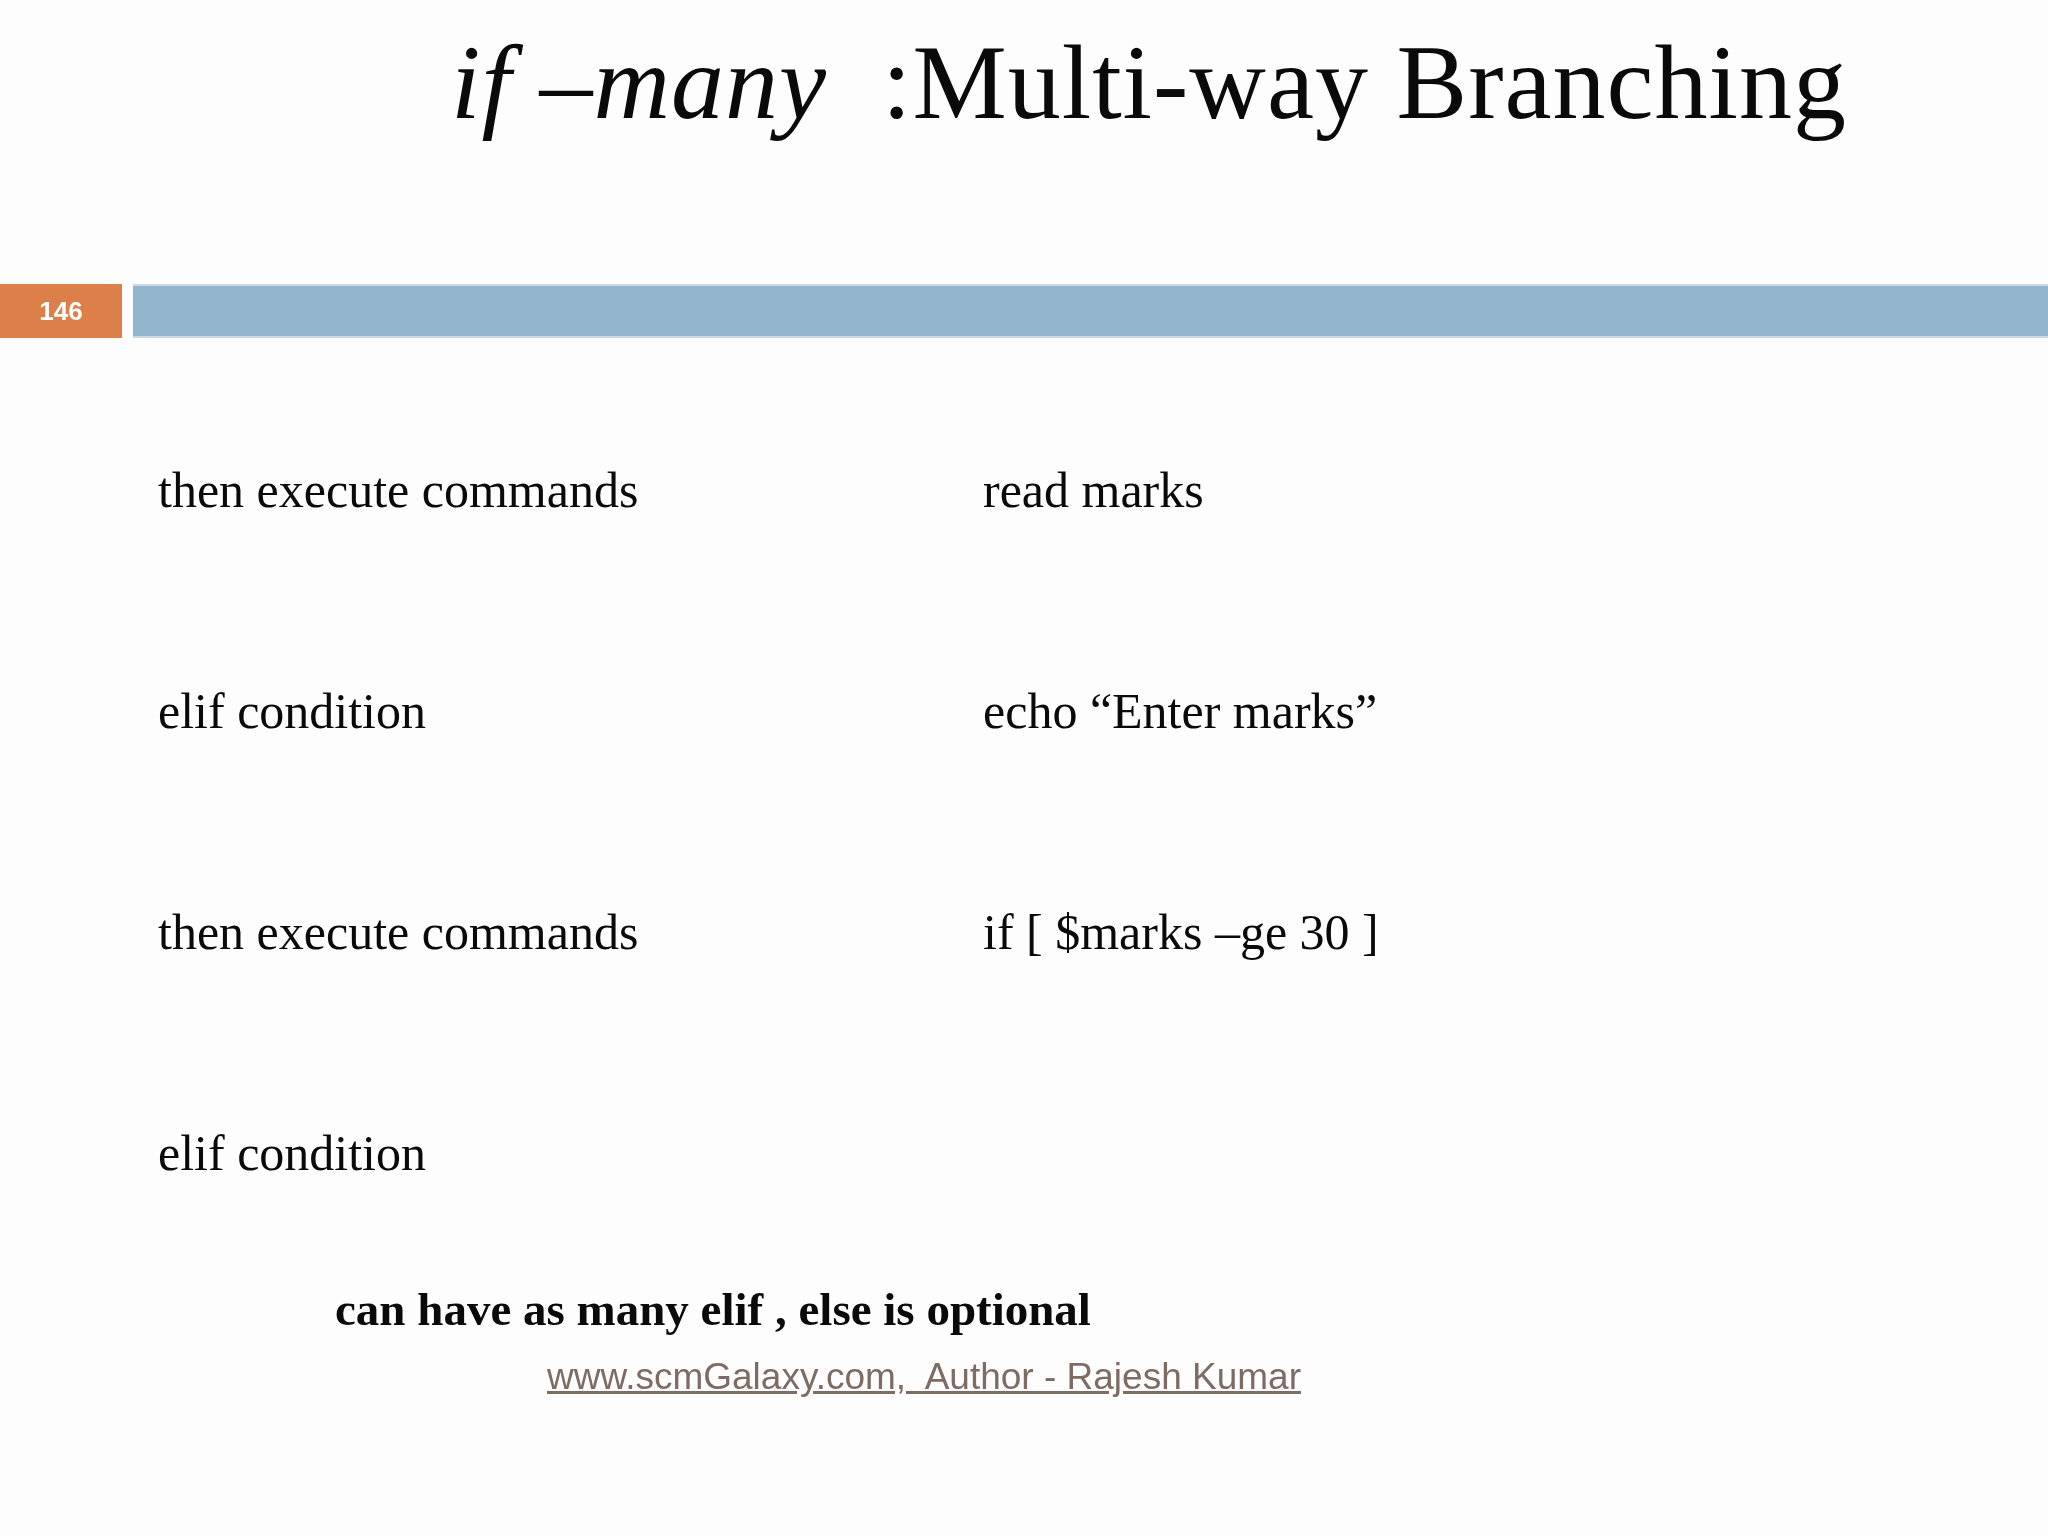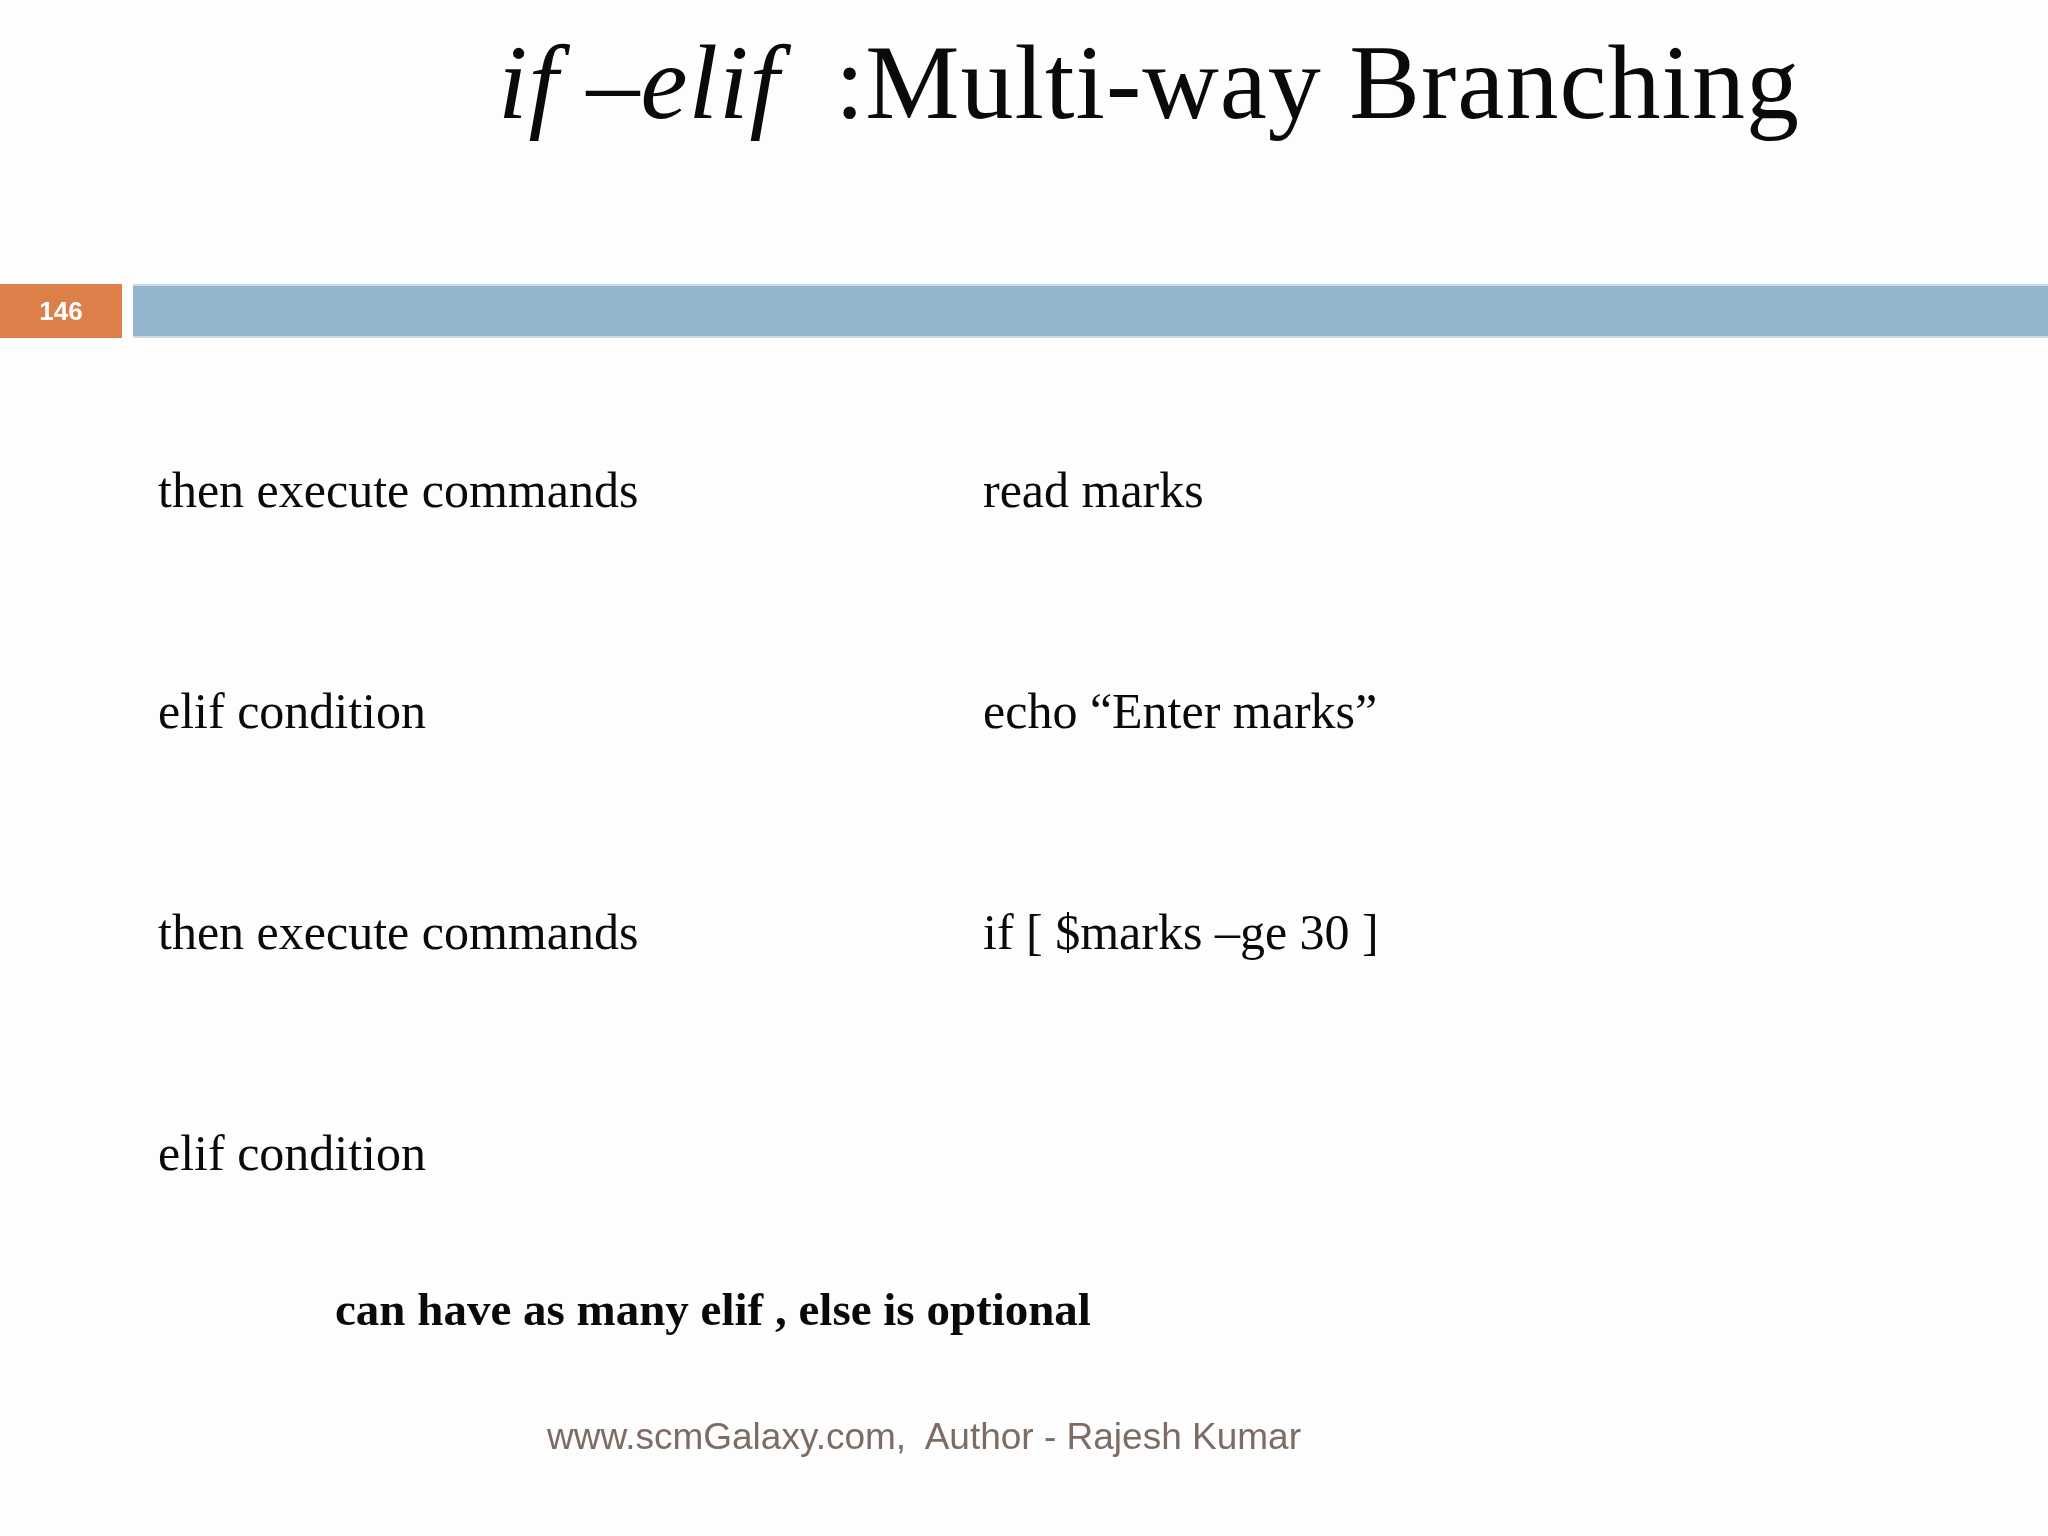--- a/index.html
+++ b/index.html
@@ -74,36 +74,37 @@
   .note {
     position: absolute;
     top: 1282px;
     left: 335px;
     font-size: 47px;
     font-weight: bold;
     white-space: pre-wrap;
   }
   .footer {
     position: absolute;
-    top: 1416px;
+    top: 1356px;
     left: 0;
     right: 200px;
     text-align: center;
     font-family: "Liberation Sans", sans-serif;
     font-size: 37px;
     color: #7d6c64;
     white-space: pre-wrap;
+    text-decoration: underline;
   }
 </style>
 </head>
 <body>
 
 <div class="slide">
 
-  <h1 class="title"><span class="t-italic">if –elif </span><span> :Multi-way Branching</span></h1>
+  <h1 class="title"><span class="t-italic">if –many </span><span> :Multi-way Branching</span></h1>
 
   <div class="page-badge" style="background: rgb(220, 127, 73);">146</div>
   <div class="top-bar" style="background: rgb(147, 181, 206);"></div>
 
   <div class="col col-left">
     <div class="code-line">then execute commands</div>
     <div class="code-line">elif condition</div>
     <div class="code-line">then execute commands</div>
     <div class="code-line">elif condition</div>
     

